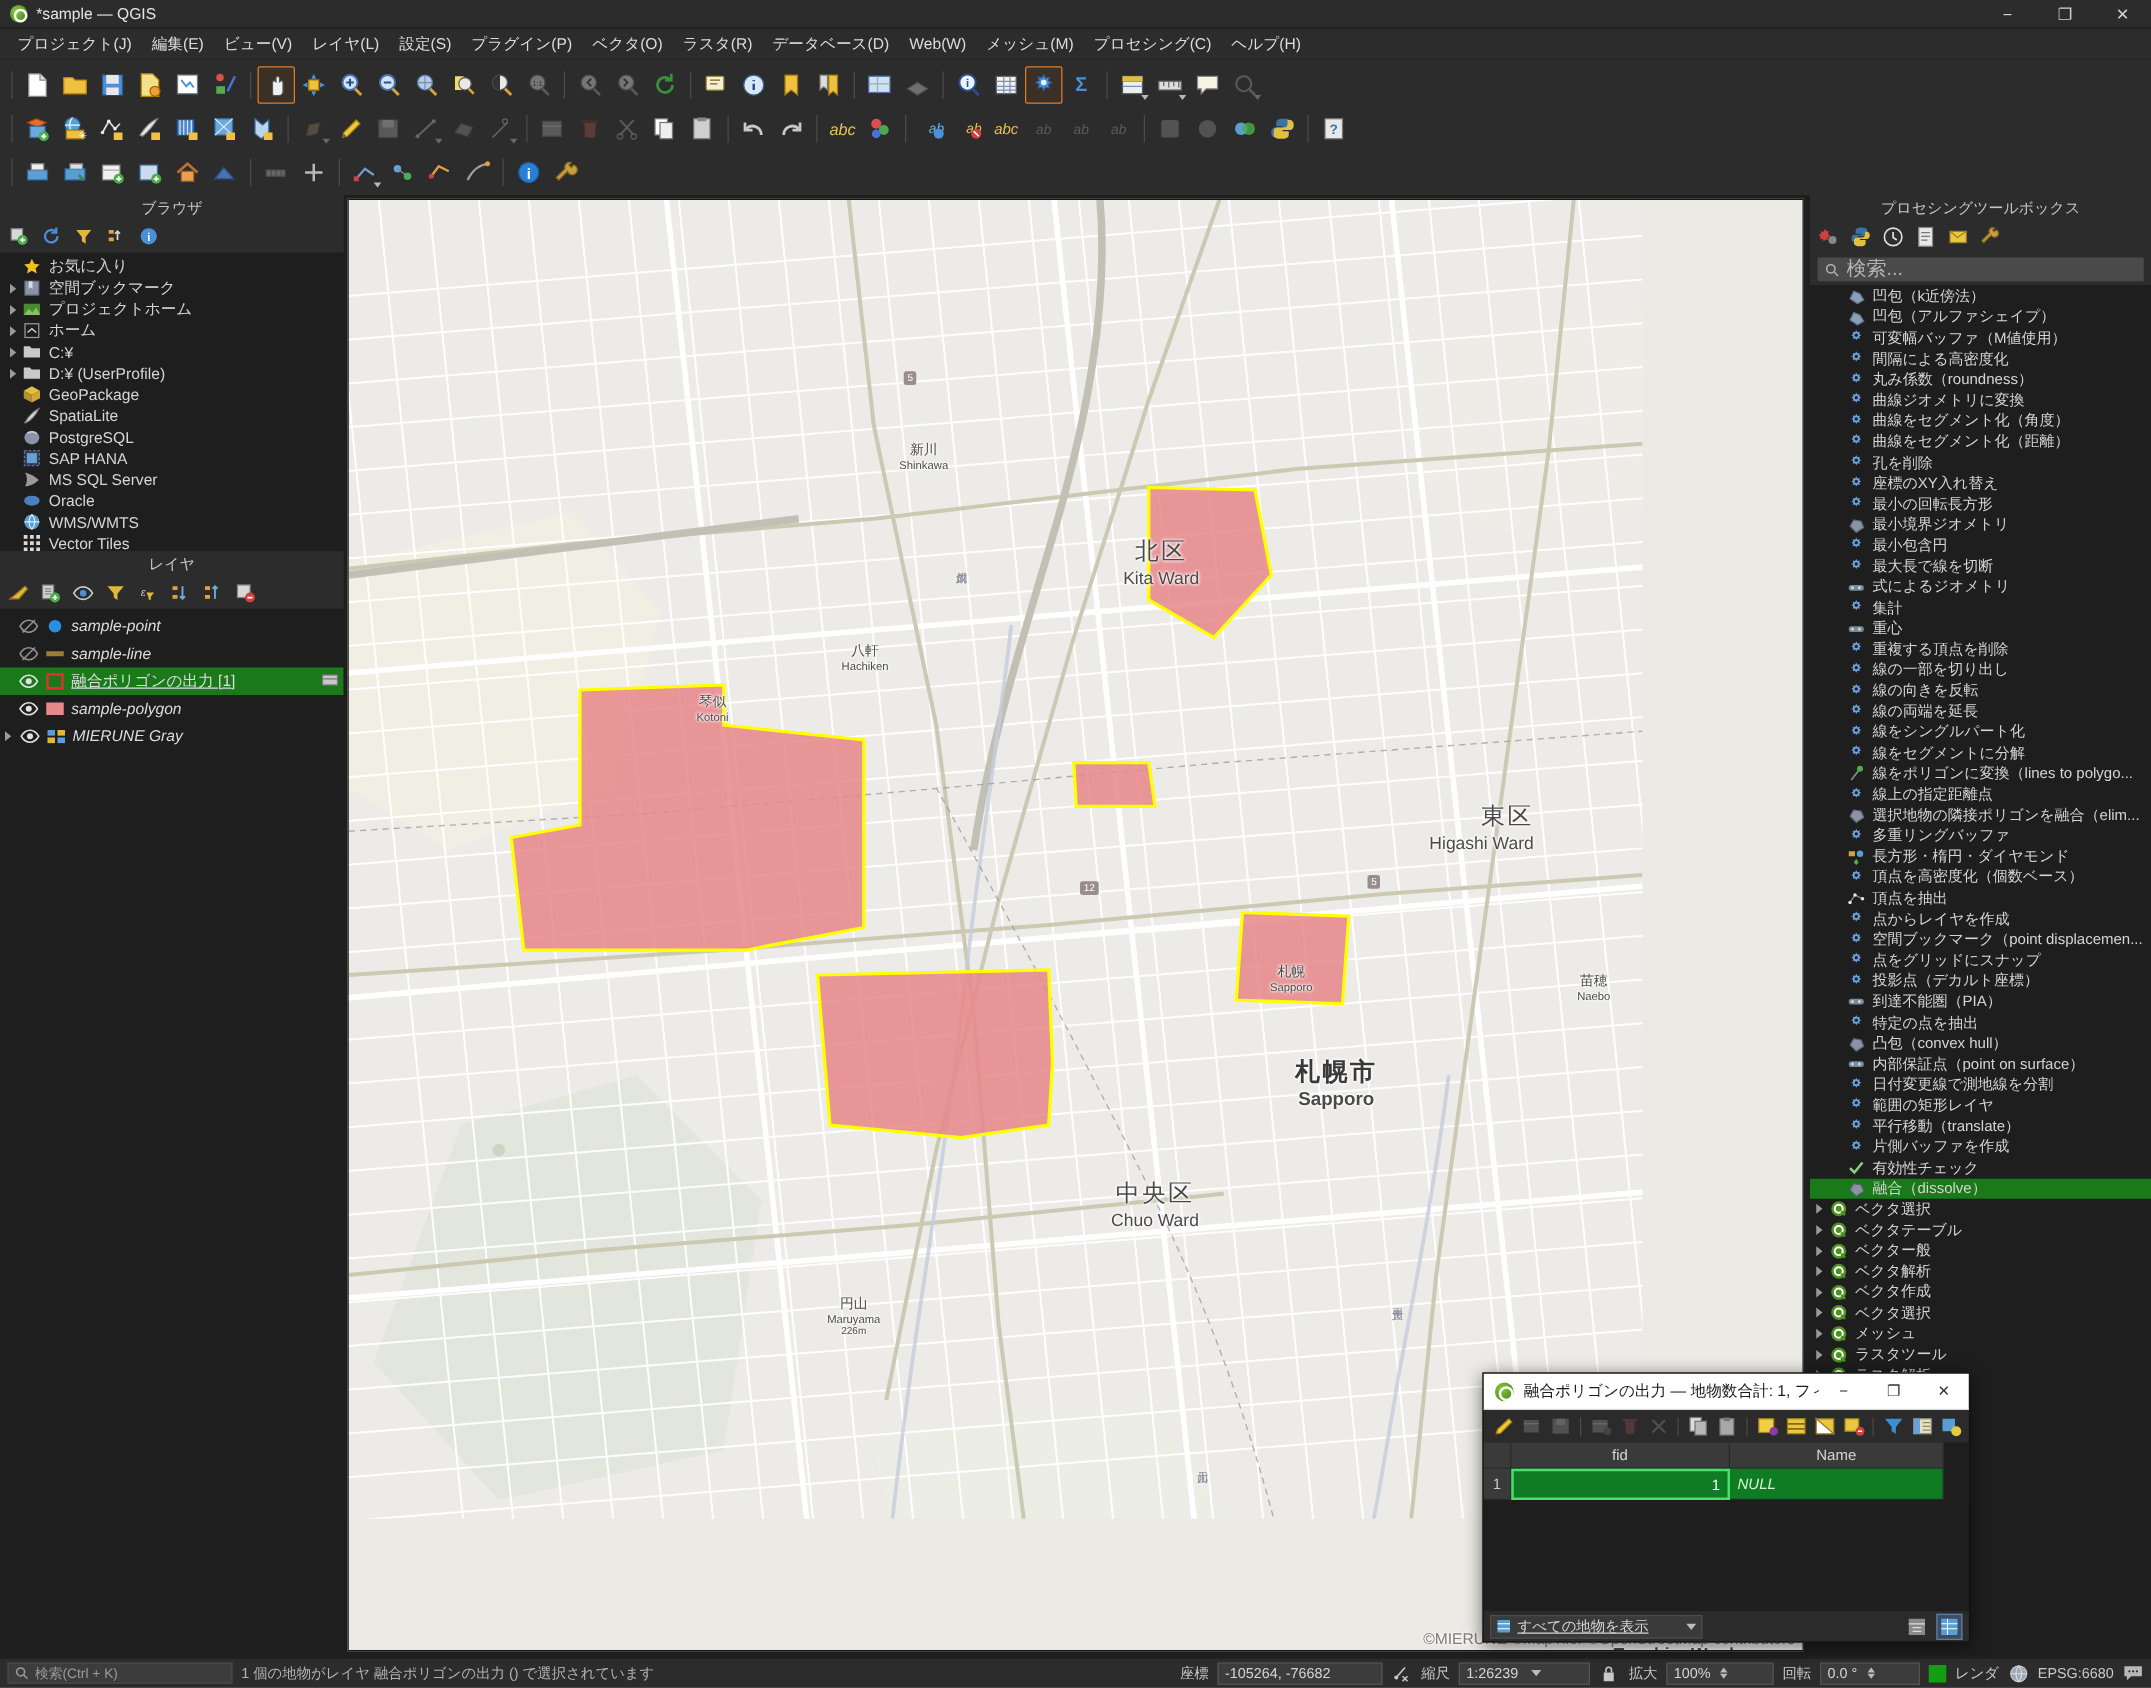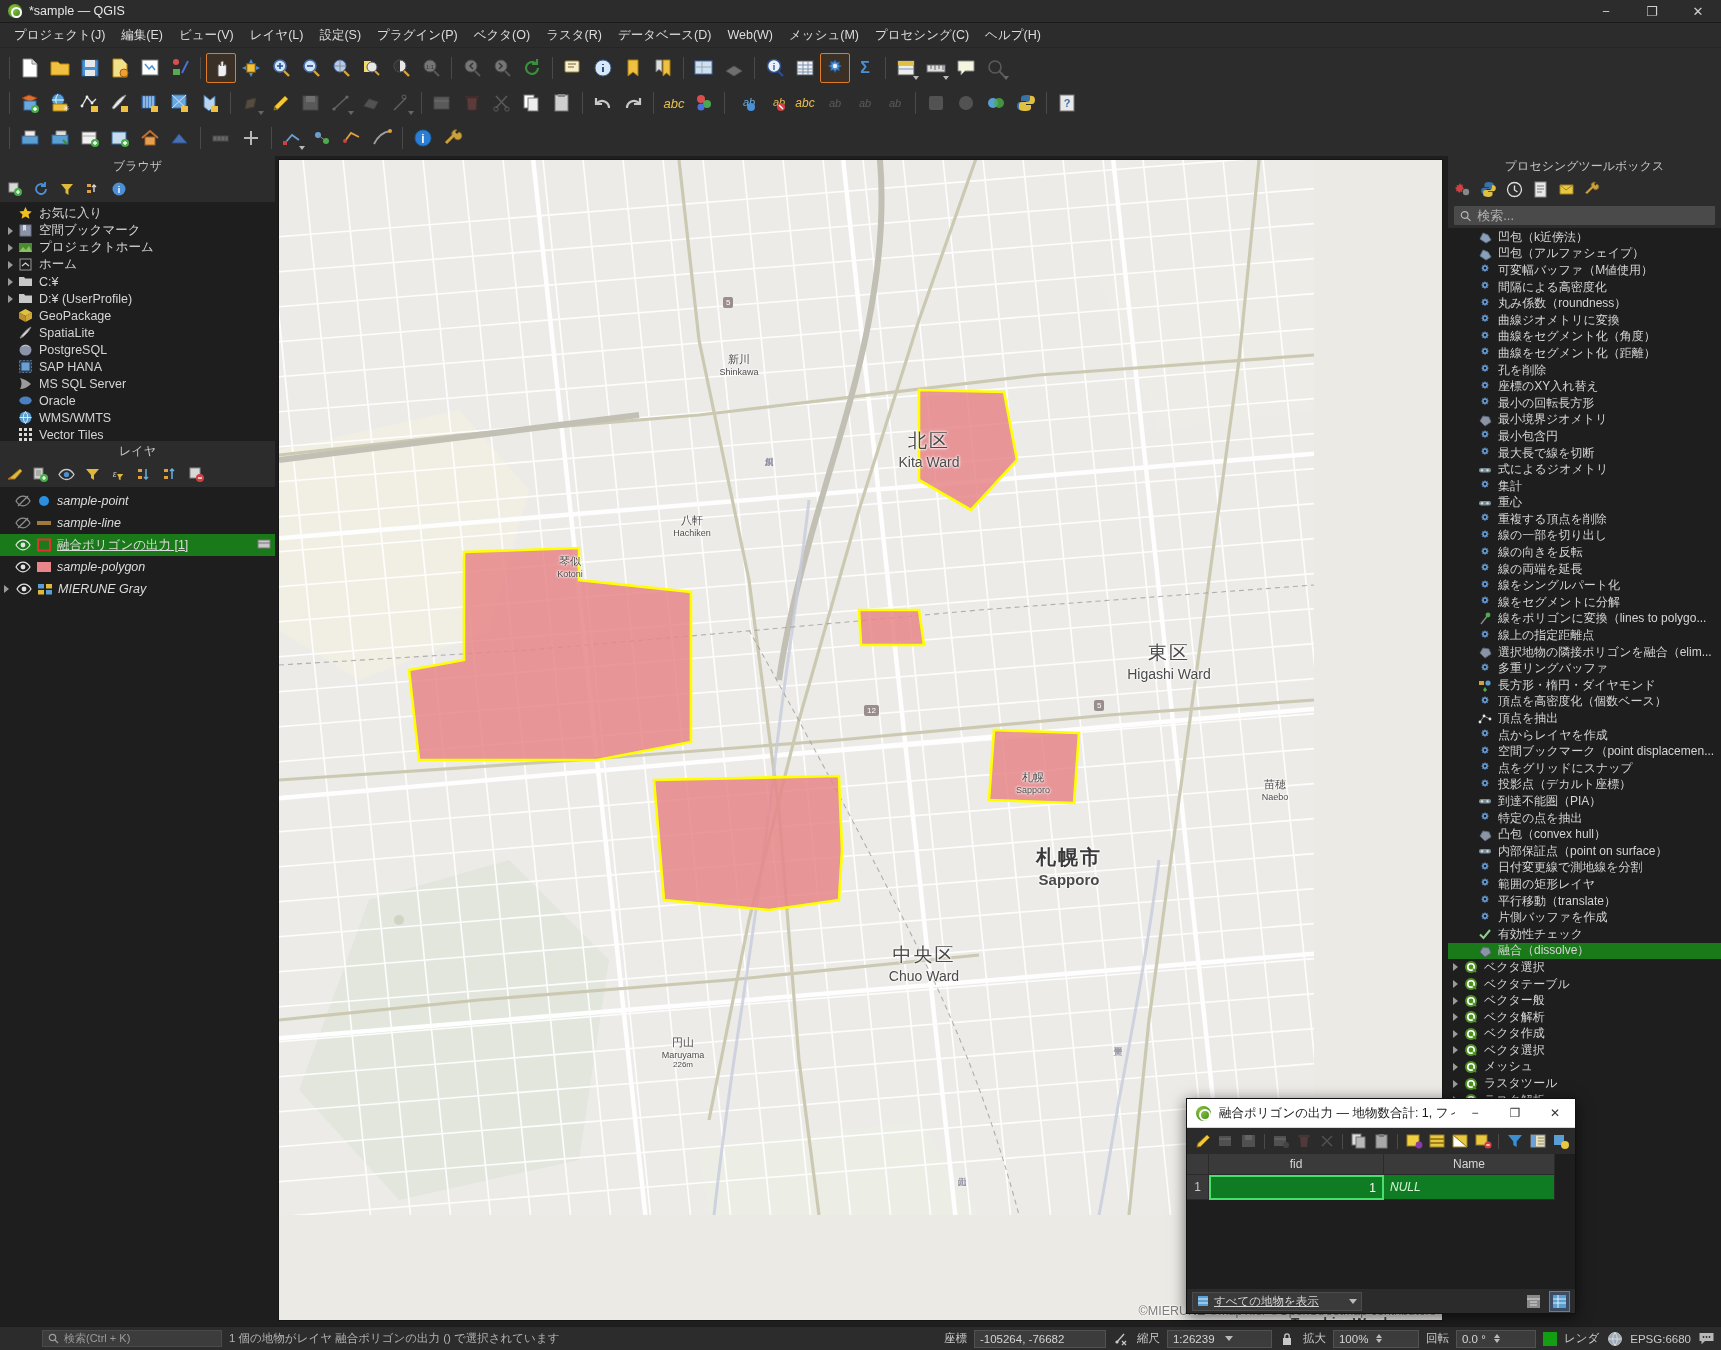--- a/index.html
+++ b/index.html
@@ -116,21 +116,21 @@
   }
   .riverlbl{position:absolute;color:#8e8e9e;font-size:9px;writing-mode:vertical-rl;text-shadow:0 0 3px #fff;}
 
   
   .rightdock{width:273px;background:#2c2c2c;display:flex;flex-direction:column;flex:none;}
   .searchbox{
     margin:4px 6px 3px 6px;height:19px;background:#4a4a4a;border:none;border-radius:1px;
     display:flex;align-items:center;padding-left:6px;gap:6px;flex:none;
   }
   .searchbox input{
-    background:transparent;border:none;outline:none;color:#cfcfcf;font-size:13px;
+    background:transparent;border:none;outline:none;color:#cfcfcf;font-size:16px;
     font-family:"Liberation Sans",sans-serif;width:100%;
   }
   .searchbox input::placeholder{color:#b4b4b4;}
   .ptb-list{flex:1;background:#1e1e1e;overflow:hidden;padding-top:1px;}
   .alg{
     height:16.6px;display:flex;align-items:center;font-size:12px;color:#d5d5d5;white-space:nowrap;
   }
   .alg.sel{background:#1a7a1a;}
   .alg .pad{width:14px;flex:none;}
   .alg .arrow{width:14px;}
@@ -180,21 +180,21 @@
   .fmode{width:21px;height:21px;display:flex;align-items:center;justify-content:center;border:1px solid transparent;}
   .fmode.on{border-color:#5d7fa8;background:#3c4d63;}
 
   
   .statusbar{
     height:24px;background:#2c2c2c;display:flex;align-items:center;flex:none;
     border-top:1px solid #1c1c1c;font-size:11.5px;color:#c8c8c8;padding:0 6px;gap:7px;
   }
   .st-search{
     width:180px;height:17px;background:#3c3c3c;border:1px solid #4a4a4a;display:flex;align-items:center;
-    padding-left:5px;gap:5px;color:#9b9b9b;font-size:11px;flex:none;margin-left:36px;
+    padding-left:5px;gap:5px;color:#9b9b9b;font-size:11px;flex:none;
   }
   .st-msg{color:#b2b2b2;font-size:11.5px;white-space:nowrap;}
   .st-flex{flex:1;}
   .st-lab{color:#c9c9c9;font-size:11.5px;white-space:nowrap;}
   .st-field{
     height:18px;background:#3c3c3c;border:1px solid #525252;color:#d5d5d5;font-size:11.5px;
     display:flex;align-items:center;padding:0 5px;white-space:nowrap;
   }
   .st-field.combo{padding-right:2px;}
   .st-field .cv{margin-left:10px;width:0;height:0;border-left:4px solid transparent;border-right:4px solid transparent;border-top:5px solid #bbb;}
@@ -1224,21 +1224,21 @@
 
           <g fill="#b9c4aa" opacity=".5">
             <circle cx="120" cy="760" r="5"></circle>
           </g>
         </svg>
 
         <div class="maplabel" style="left:580px;top:268px;width:140px;">
           <span class="jp">北区</span>
           <span class="en">Kita Ward</span>
         </div>
-        <div class="maplabel" style="left:810px;top:480px;width:160px;">
+        <div class="maplabel" style="left:788px;top:480px;width:160px;text-align:right;">
           <span class="jp">東区</span>
           <span class="en">Higashi Ward</span>
         </div>
         <div class="maplabel" style="left:570px;top:782px;width:150px;">
           <span class="jp">中央区</span>
           <span class="en">Chuo Ward</span>
         </div>
         <div class="maplabel city" style="left:715px;top:684px;width:150px;">
           <span class="jp">札幌市</span>
           <span class="en">Sapporo</span>

